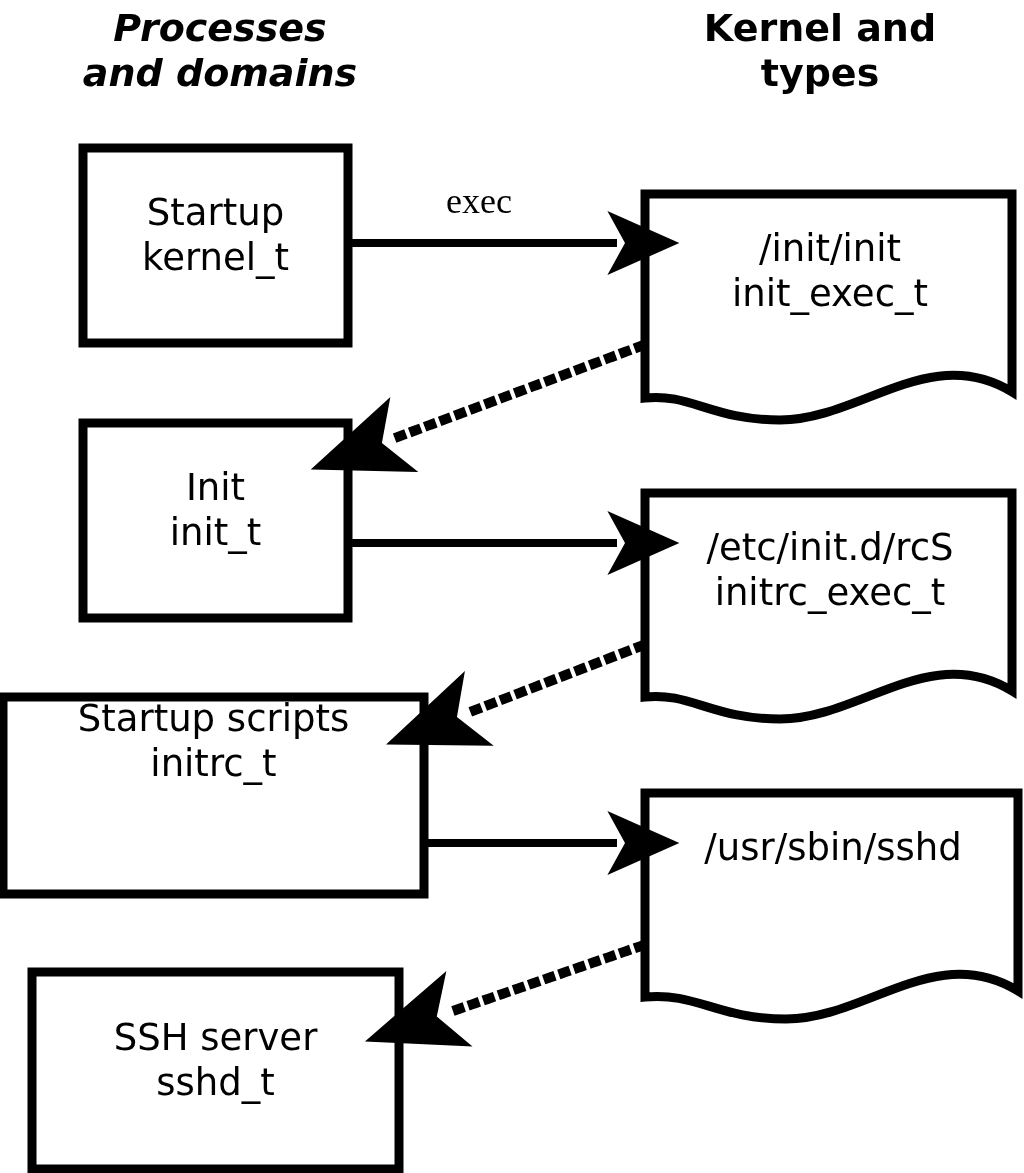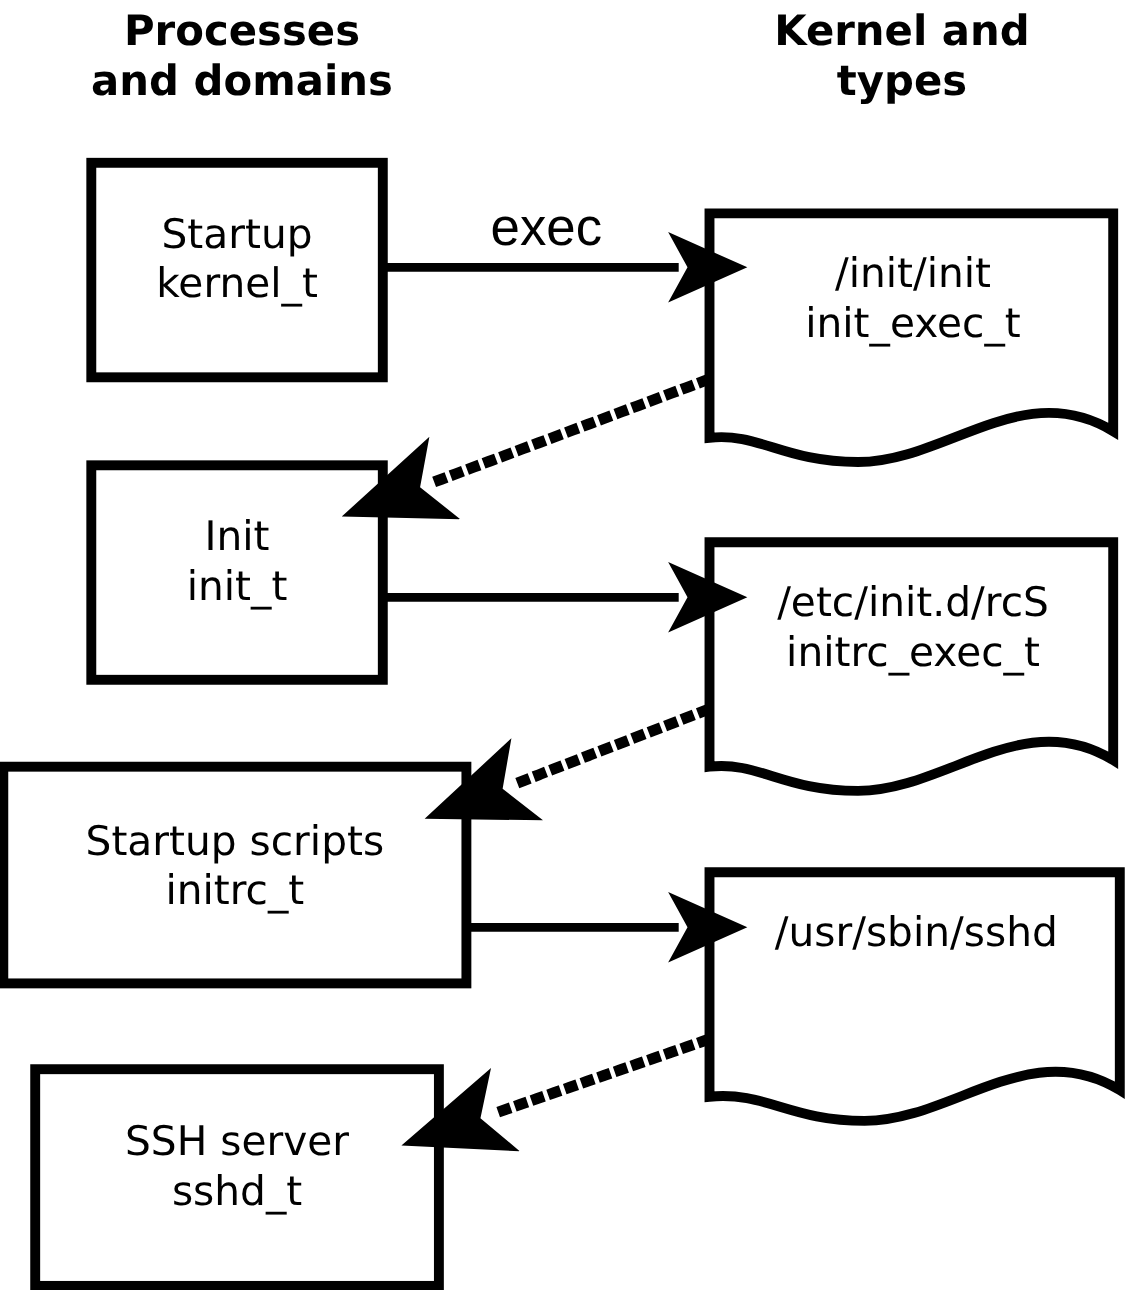--- a/index.html
+++ b/index.html
@@ -23,37 +23,37 @@
   }
   .col-header {
     position: absolute;
     text-align: center;
     font-weight: bold;
     font-size: 38px;
     line-height: 1.18;
     color: #000000;
     font-family: "DejaVu Sans", sans-serif;
   }
-  #header-left { left: 10px; top: 6px; width: 420px; }
+  #header-left { left: 10px; top: 6px; width: 420px; font-style: italic; }
   #header-right { left: 620px; top: 6px; width: 400px; }
 
   .node-label {
     position: absolute;
     text-align: center;
     color: #000000;
     font-size: 37px;
     line-height: 1.22;
     font-family: "DejaVu Sans", sans-serif;
     pointer-events: none;
   }
   .edge-label {
     position: absolute;
     color: #000000;
-    font-size: 48px;
-    font-family: Liberation Sans, sans-serif;
+    font-size: 36px;
+    font-family: Liberation Serif, serif;
   }
 </style>
 </head>
 <body>
 
 <div id="canvas">
 
   <svg id="diagram" viewBox="0 0 1024 1173">
 
     <rect x="83" y="148" rx="0" ry="0" width="265" height="195" fill="#ffffff" stroke="#000000" stroke-width="9"></rect>
@@ -112,21 +112,21 @@
   <div class="node-label" style="left:83px; top:190px; width:265px;">
     <div>Startup</div>
     <div>kernel_t</div>
   </div>
 
   <div class="node-label" style="left:83px; top:465px; width:265px;">
     <div>Init</div>
     <div>init_t</div>
   </div>
 
-  <div class="node-label" style="left:3px; top:742px; width:421px;">
+  <div class="node-label" style="left:3px; top:696px; width:421px;">
     <div>Startup scripts</div>
     <div>initrc_t</div>
   </div>
 
   <div class="node-label" style="left:32px; top:1015px; width:367px;">
     <div>SSH server</div>
     <div>sshd_t</div>
   </div>
 
   <div class="node-label" style="left:645px; top:226px; width:370px;">

